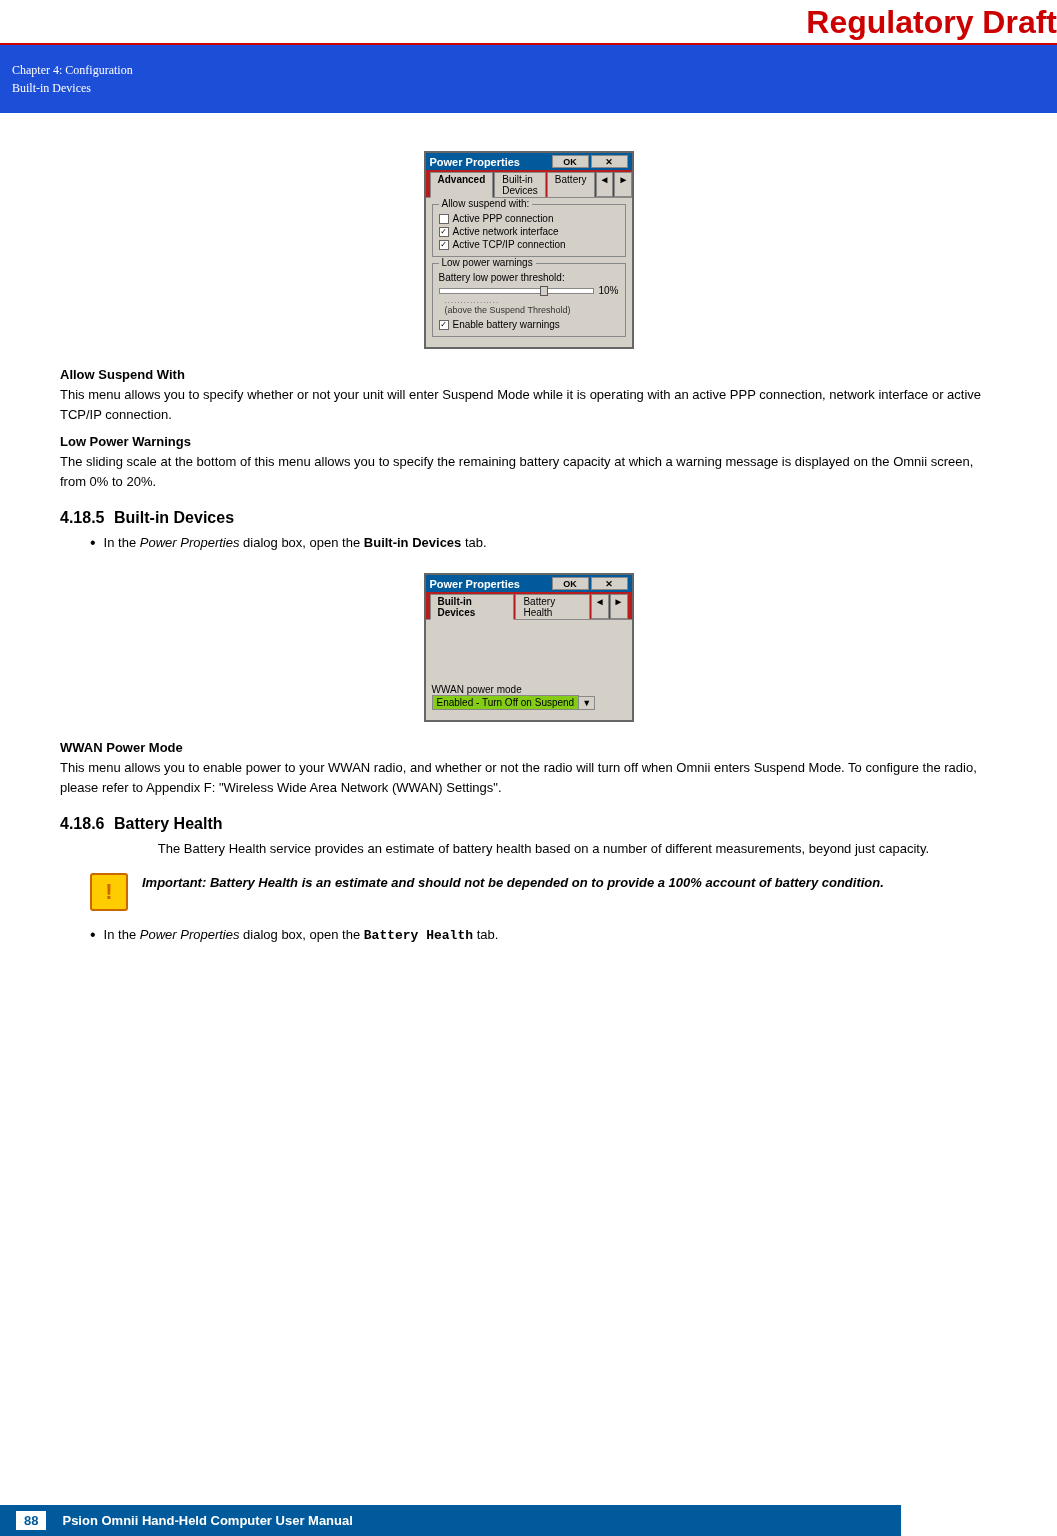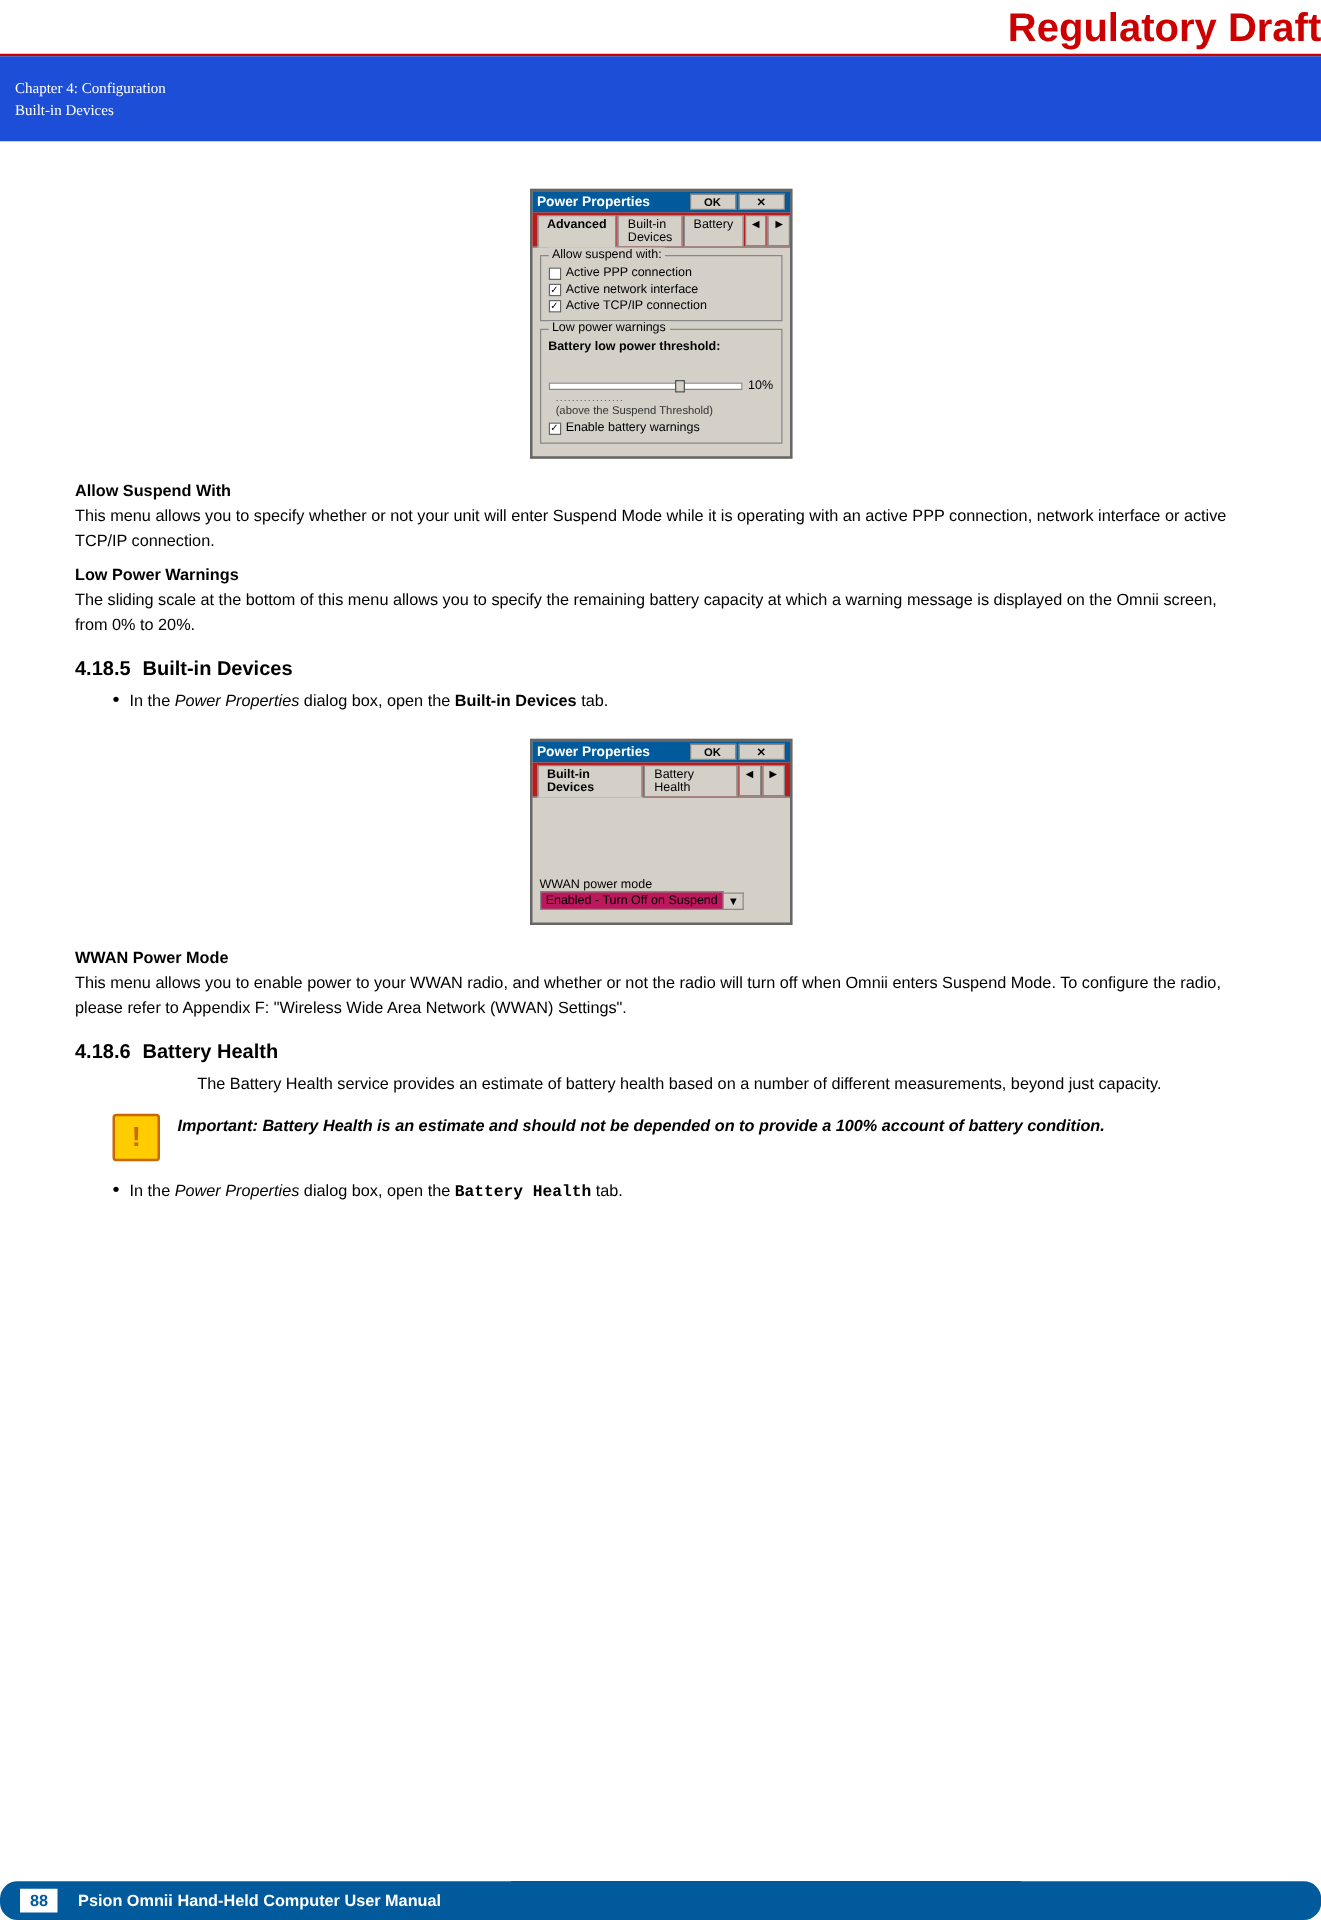--- a/index.html
+++ b/index.html
@@ -148,22 +148,21 @@
       justify-content: center;
       font-size: 8px;
     }
     .cb.checked::after {
       content: '✓';
       color: #000;
       font-size: 8px;
     }
     .slider-label {
       font-size: 10px;
-      margin-bottom: 20px;
-      font-weight: bold;
+      margin-bottom: 2px;
     }
     .slider-track-row {
       display: flex;
       align-items: center;
       gap: 4px;
     }
     .slider-track {
       flex: 1;
       height: 6px;
       background: #fff;
@@ -247,21 +246,21 @@
       margin-bottom: 4px;
     }
     .wwan-select {
       display: flex;
       align-items: center;
       gap: 0;
       font-size: 10px;
     }
     .wwan-select-box {
       border: 1px solid #888;
-      background: #be185d;
+      background: #84cc16;
       padding: 1px 4px;
       font-size: 10px;
       min-width: 130px;
     }
     .wwan-select-arrow {
       border: 1px solid #888;
       border-left: none;
       background: #d4d0c8;
       padding: 1px 3px;
       font-size: 9px;
@@ -296,29 +295,28 @@
     .important-text em {
       font-style: italic;
       font-weight: bold;
     }
 
     
     .page-footer {
       position: fixed;
       bottom: 0;
       left: 0;
-      width: 1057px;
+      width: 901px;
       background: #005a9c;
       color: #fff;
       display: flex;
       align-items: center;
       padding: 6px 16px;
       font-size: 13px;
       font-weight: bold;
-      border-radius: 14px;
     }
     .page-num {
       background: #fff;
       color: #005a9c;
       padding: 2px 8px;
       font-weight: bold;
       margin-right: 16px;
       font-size: 13px;
     }
 

